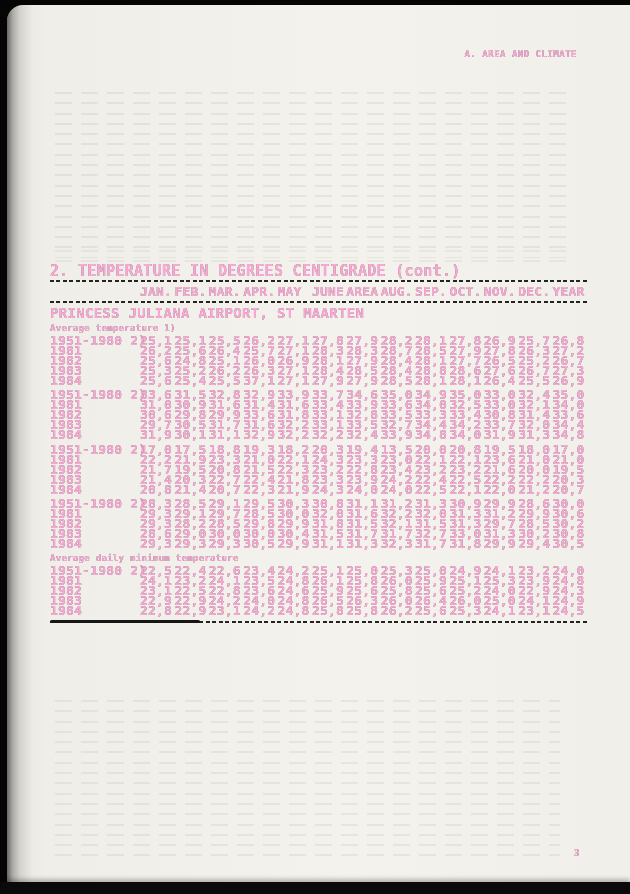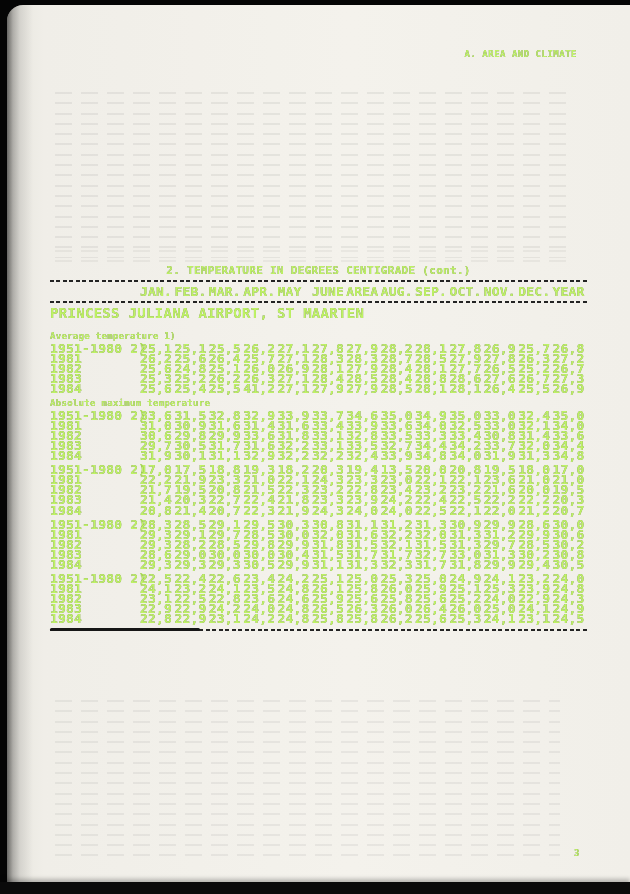--- a/index.html
+++ b/index.html
@@ -1,20 +1,20 @@
 <!DOCTYPE html>
 <html><head>
 <meta charset="utf-8">
 <style>
   html,body{margin:0;padding:0;background:#222;}
   .scan{
     position:relative; width:630px; height:894px; overflow:hidden;
     background:#050505;
     font-family:"DejaVu Sans Mono","Liberation Mono",monospace;
-    color:#bef264;
+    color:#f9a8d4;
   }
   .paper{
     position:absolute; top:5px; left:7px; right:0; bottom:11px;
     background:linear-gradient(90deg,#e7e5de 0%,#f0eee8 6%,#f4f2ec 55%,#f1efe9 100%);
     border-top-left-radius:16px;
   }
   .gutter{
     position:absolute; top:5px; left:7px; bottom:11px; width:26px;
     background:linear-gradient(90deg,rgba(0,0,0,.55) 0,rgba(40,40,40,.30) 6px,rgba(80,80,80,.14) 13px,rgba(0,0,0,0) 26px);
     border-top-left-radius:16px;
@@ -34,41 +34,41 @@
   .ghost-top{left:55px; top:92px; width:515px; height:166px;}
   .ghost-mid{left:55px; top:250px; width:515px; height:12px; opacity:.08;}
   .ghost-bottom{left:55px; top:700px; width:505px; height:160px; opacity:.09;}
 
   .txt{font-weight:700; text-shadow:0 0 .5px rgba(20,20,20,.65);}
   .hdr-right{
     position:absolute; top:49px; right:53px;
     font-size:9px; letter-spacing:.5px; white-space:nowrap;
   }
   .tbl{position:absolute; left:50px; top:265px; width:537px;}
-  .tbl-title{font-size:11px; line-height:12px; letter-spacing:.3px; white-space:nowrap;text-align:center;}
+  .tbl-title{font-size:15px; line-height:12px; letter-spacing:.3px; white-space:nowrap;}
   .rule{
     height:2px; margin:3px 0 4px;
     background:repeating-linear-gradient(90deg,#232323 0 4px,transparent 4px 6.5px);
   }
   .rule-end{position:relative; margin-top:4px;}
   .rule-end::after{
     content:""; position:absolute; left:0; top:-1px; width:150px; height:3px;
     background:#161616; border-radius:2px;
   }
   .colhead,.row{
     display:grid; grid-template-columns:90px repeat(13,34.38px);
     font-size:13px; white-space:nowrap;
   }
   .colhead{line-height:12px;}
   .row{line-height:10.1px;}
   .cell{overflow:visible; letter-spacing:.2px;}
   .station{font-size:14px; line-height:12px; margin-top:3px; letter-spacing:.3px;}
   .section{margin-top:4px;}
   .sec-label{font-size:9px; line-height:10.1px; margin-bottom:2.5px; letter-spacing:.3px;}
-  .sections{margin-top:12px;}
+  .sections{margin-top:4px;}
   .footer{
     position:absolute; left:50px; top:648px;
     font-size:9px; line-height:9.4px; letter-spacing:.2px; white-space:nowrap;
   }
   .pagenum{position:absolute; left:574px; top:848px; font-size:9px;}
 </style>
 </head>
 <body>
 
 <div class="scan">
@@ -167,34 +167,33 @@
             <span class="cell">28,6</span>
             <span class="cell">27,6</span>
             <span class="cell">26,7</span>
             <span class="cell">27,3</span>
           </div>
           <div class="row txt">
             <span class="cell ylab">1984</span>
             <span class="cell">25,6</span>
             <span class="cell">25,4</span>
             <span class="cell">25,5</span>
-            <span class="cell">41,2</span>
+            <span class="cell">37,1</span>
             <span class="cell">27,1</span>
             <span class="cell">27,9</span>
             <span class="cell">27,9</span>
             <span class="cell">28,5</span>
             <span class="cell">28,1</span>
             <span class="cell">28,1</span>
             <span class="cell">26,4</span>
             <span class="cell">25,5</span>
             <span class="cell">26,9</span>
           </div>
         </div>
         <div class="section">
-          <div class="sec-label txt">Absolute maximum temperature</div>
           <div class="row txt">
             <span class="cell ylab">1951-1980 2)</span>
             <span class="cell">33,6</span>
             <span class="cell">31,5</span>
             <span class="cell">32,8</span>
             <span class="cell">32,9</span>
             <span class="cell">33,9</span>
             <span class="cell">33,7</span>
             <span class="cell">34,6</span>
             <span class="cell">35,0</span>
@@ -427,20 +426,21 @@
             <span class="cell">31,3</span>
             <span class="cell">32,3</span>
             <span class="cell">31,7</span>
             <span class="cell">31,8</span>
             <span class="cell">29,9</span>
             <span class="cell">29,4</span>
             <span class="cell">30,5</span>
           </div>
         </div>
         <div class="section">
+          <div class="sec-label txt">Average daily minimum temperature</div>
           <div class="row txt">
             <span class="cell ylab">1951-1980 2)</span>
             <span class="cell">22,5</span>
             <span class="cell">22,4</span>
             <span class="cell">22,6</span>
             <span class="cell">23,4</span>
             <span class="cell">24,2</span>
             <span class="cell">25,1</span>
             <span class="cell">25,0</span>
             <span class="cell">25,3</span>

